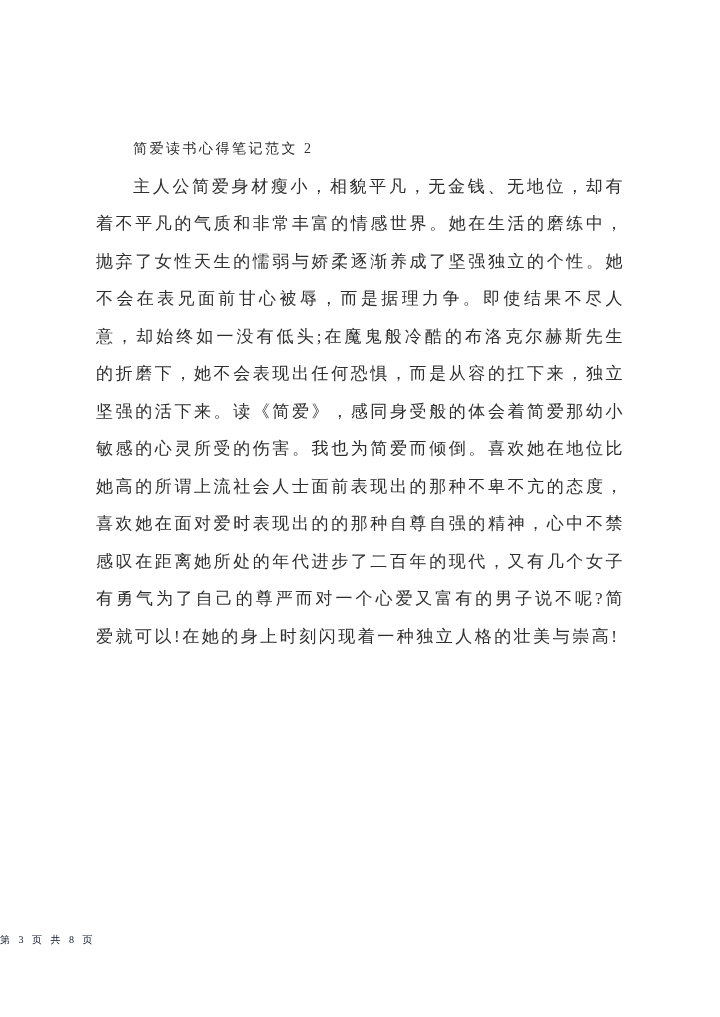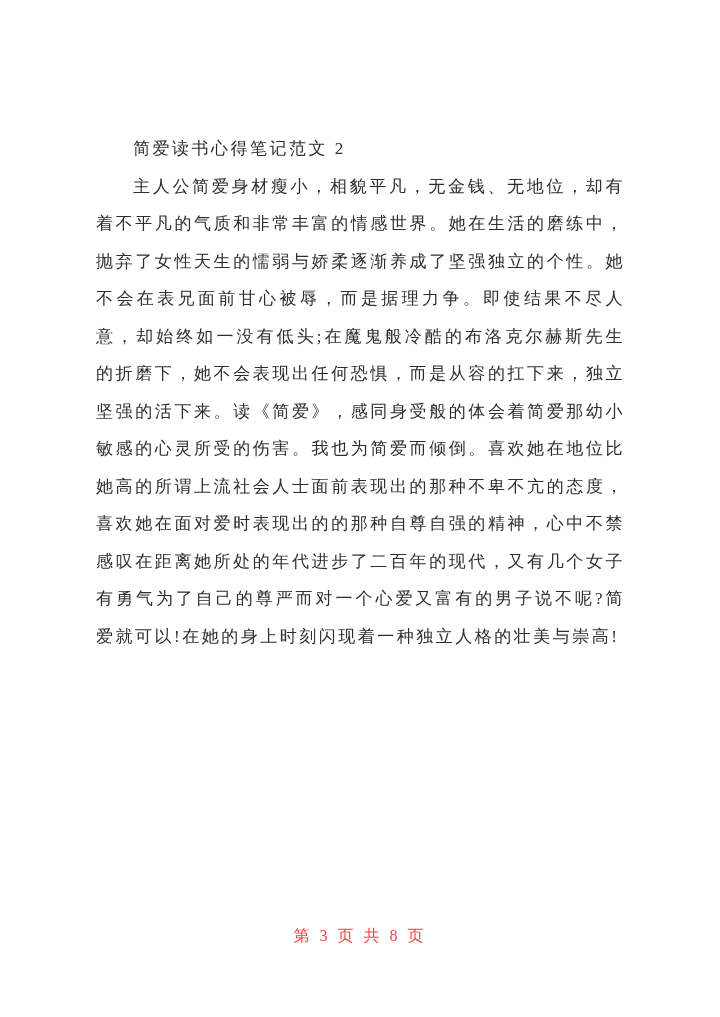--- a/index.html
+++ b/index.html
@@ -16,21 +16,21 @@
     background: #ffffff;
     overflow: hidden;
   }
   .content {
     position: absolute;
     top: 130px;
     left: 96px;
     right: 95px;
   }
   .doc-title {
-    font-size: 17px;
+    font-size: 14px;
     font-weight: 400;
     color: #2e2e2e;
     line-height: 37.5px;
     letter-spacing: 2.5px;
     text-indent: 37px;
     text-align: justify;
   }
   .doc-para {
     font-size: 17px;
     color: #2e2e2e;
@@ -38,23 +38,22 @@
     letter-spacing: 2.5px;
     text-indent: 37px;
     text-align: justify;
     text-justify: inter-ideograph;
   }
   .page-footer {
     position: absolute;
     bottom: 70px;
     left: 0;
     width: 100%;
-    text-align: center;
-    font-size: 16px;
-    color: #ef4444;
+    font-size: 10px;
+    color: #0f172a;
     letter-spacing: 3px;
   }
 </style>
 </head>
 <body>
 
 <div class="page">
   <div class="content">
     <div class="doc-title">简爱读书心得笔记范文 2</div>
     <p class="doc-para">主人公简爱身材瘦小，相貌平凡，无金钱、无地位，却有着不平凡的气质和非常丰富的情感世界。她在生活的磨练中，抛弃了女性天生的懦弱与娇柔逐渐养成了坚强独立的个性。她不会在表兄面前甘心被辱，而是据理力争。即使结果不尽人意，却始终如一没有低头;在魔鬼般冷酷的布洛克尔赫斯先生的折磨下，她不会表现出任何恐惧，而是从容的扛下来，独立坚强的活下来。读《简爱》，感同身受般的体会着简爱那幼小敏感的心灵所受的伤害。我也为简爱而倾倒。喜欢她在地位比她高的所谓上流社会人士面前表现出的那种不卑不亢的态度，喜欢她在面对爱时表现出的的那种自尊自强的精神，心中不禁感叹在距离她所处的年代进步了二百年的现代，又有几个女子有勇气为了自己的尊严而对一个心爱又富有的男子说不呢?简爱就可以!在她的身上时刻闪现着一种独立人格的壮美与崇高!</p>

